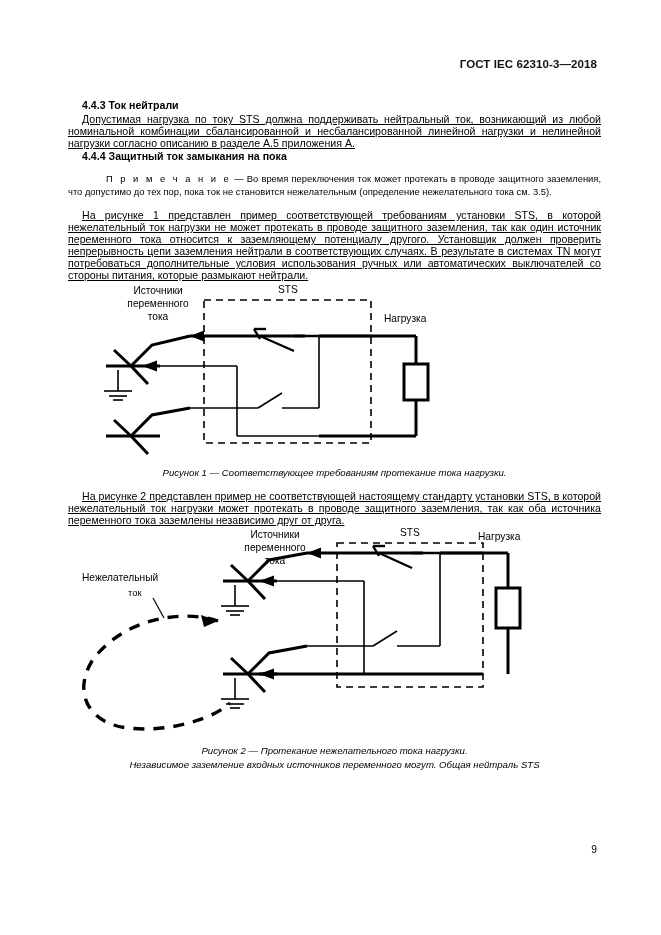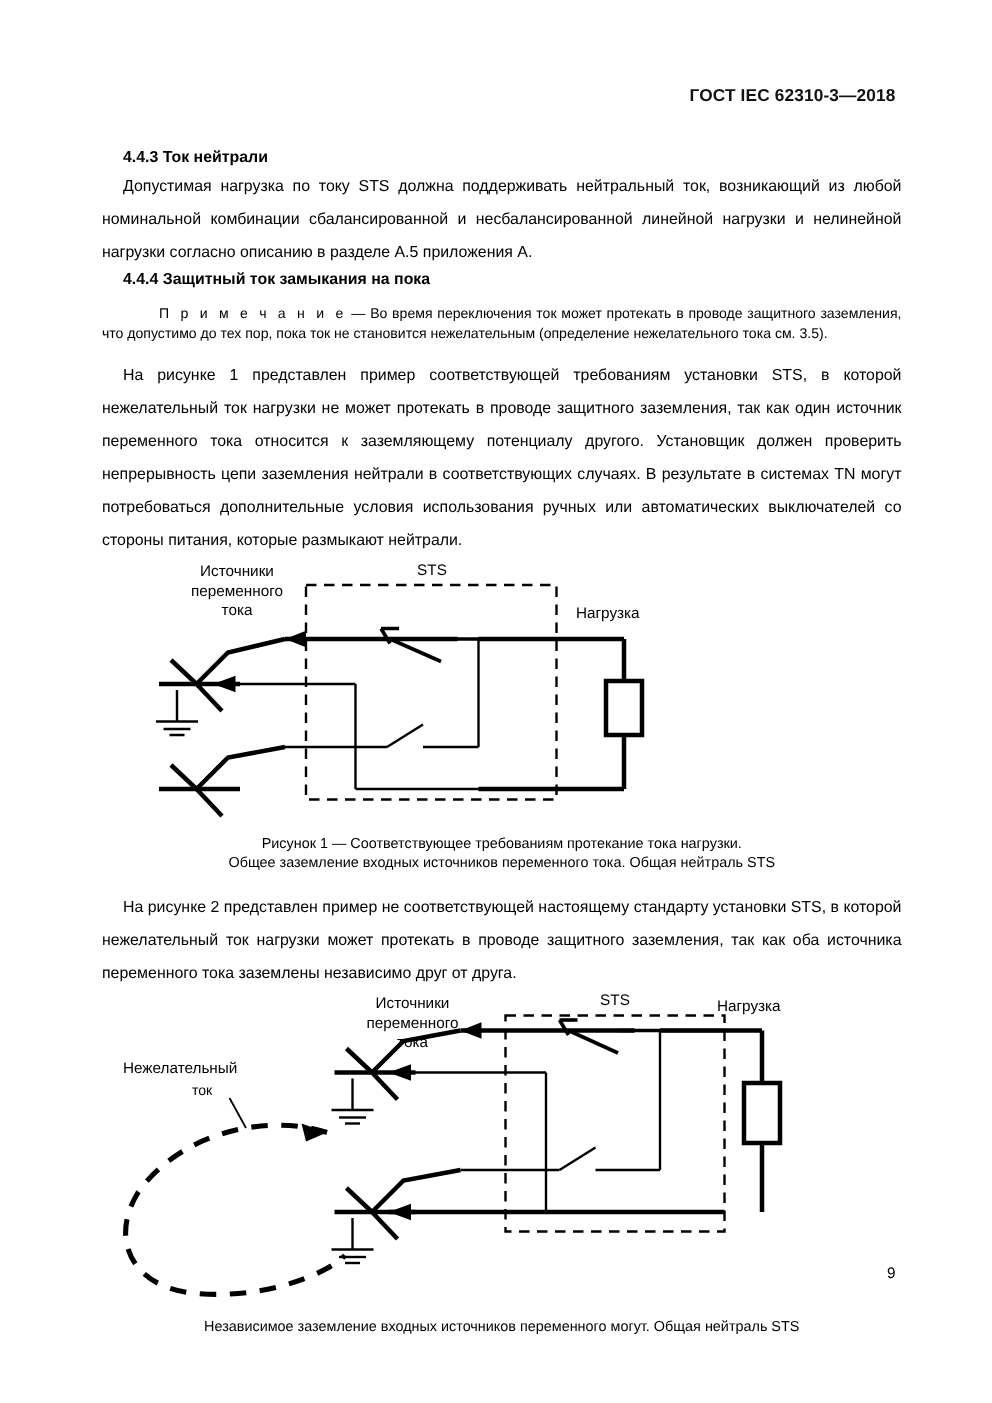--- a/index.html
+++ b/index.html
@@ -39,27 +39,28 @@
     font-size: 10.6px;
     font-weight: bold;
     margin: 0 0 1px 0;
     padding: 0;
     text-indent: 14px;
     line-height: 14px;
     color: #000;
   }
   p.body-text {
     font-size: 10.6px;
-    line-height: 22px;
+    line-height: 12px;
     margin: 0;
     padding: 0;
     text-align: justify;
     text-indent: 14px;
     color: #000;
     hyphens: auto;
+    text-decoration: underline;
   }
   p.note-text {
     font-size: 9.4px;
     line-height: 13px;
     margin: 9px 0 0 0;
     padding: 0;
     text-align: justify;
     text-indent: 14px;
     color: #000;
   }
@@ -74,20 +75,21 @@
     position: relative;
     width: 533px;
   }
   .caption {
     font-size: 9.6px;
     line-height: 13.4px;
     text-align: center;
     margin: 0;
     padding: 0;
     color: #000;
+    font-style: italic;
   }
   .fig-svg {
     display: block;
     margin: 0 auto;
   }
   .page-number {
     position: absolute;
     right: 64px;
     bottom: 80px;
     font-size: 10.2px;
@@ -183,21 +185,20 @@
         </g>
 
         <text x="90" y="13" text-anchor="middle" font-size="10.2">Источники</text>
         <text x="90" y="26" text-anchor="middle" font-size="10.2">переменного</text>
         <text x="90" y="39" text-anchor="middle" font-size="10.2">тока</text>
         <text x="220" y="12" text-anchor="middle" font-size="10.2">STS</text>
         <text x="316" y="41" text-anchor="start" font-size="10.2">Нагрузка</text>
       </svg>
 
       <p class="caption">Рисунок 1 — Соответствующее требованиям протекание тока нагрузки.</p>
-      <p class="caption">Общее заземление входных источников переменного тока. Общая нейтраль STS</p>
     </div>
 
     <p class="body-text gap-before">На рисунке 2 представлен пример не соответствующей настоящему стандарту установки STS, в которой нежелательный ток нагрузки может протекать в проводе защитного заземления, так как оба источника переменного тока заземлены независимо друг от друга.</p>
 
     <div class="figure-wrap">
       <svg class="fig-svg" width="533" height="218" viewBox="0 0 533 218">
         <g>
           <rect x="269" y="17" width="146" height="144" fill="none" stroke="#000" stroke-width="1.6" stroke-dasharray="7,5"></rect>
         </g>
 
@@ -283,20 +284,21 @@
         <text x="14" y="55" text-anchor="start" font-size="10.2">Нежелательный</text>
         <text x="60" y="70" text-anchor="start" font-size="9.4">ток</text>
 
         <text x="207" y="12" text-anchor="middle" font-size="10.2">Источники</text>
         <text x="207" y="25" text-anchor="middle" font-size="10.2">переменного</text>
         <text x="207" y="38" text-anchor="middle" font-size="10.2">тока</text>
         <text x="342" y="10" text-anchor="middle" font-size="10.2">STS</text>
         <text x="410" y="14" text-anchor="start" font-size="10.2">Нагрузка</text>
       </svg>
 
+      <p class="caption">Рисунок 2 — Протекание нежелательного тока нагрузки.</p>
       <p class="caption">Независимое заземление входных источников переменного могут. Общая нейтраль STS</p>
     </div>
 
   </div>
 
   <div class="page-number">9</div>
 
 </div>
 
 </body></html>

